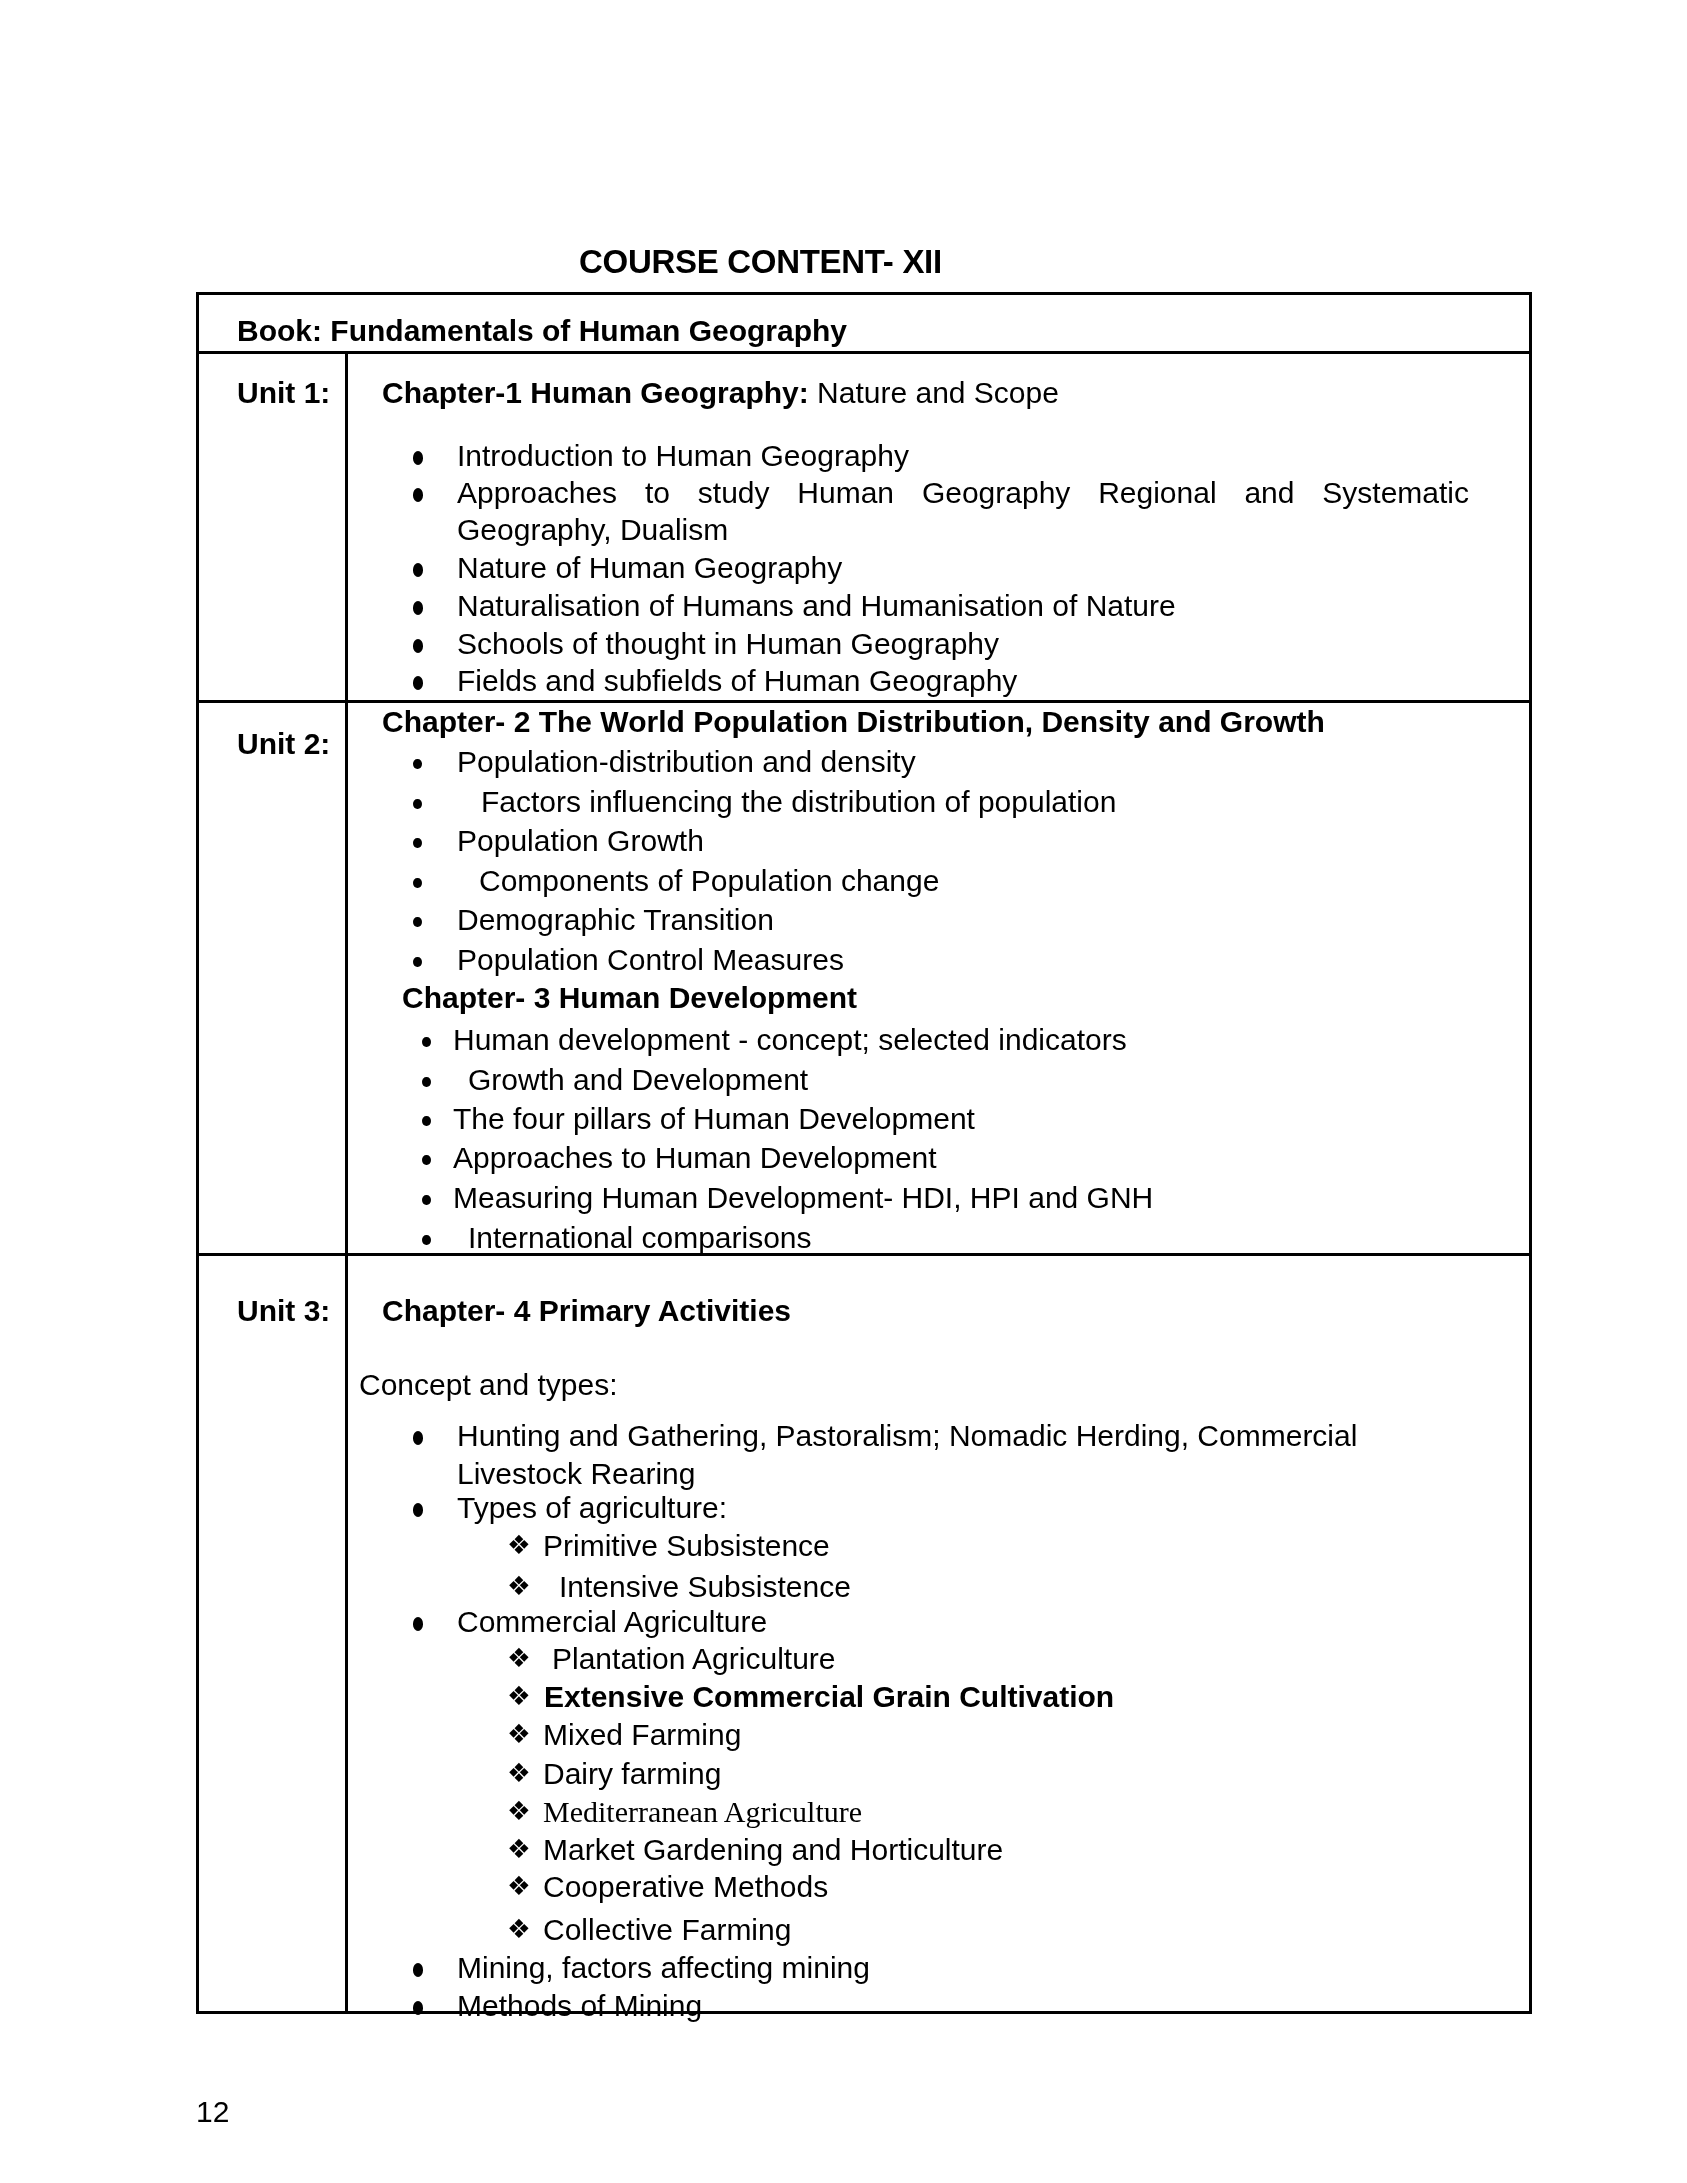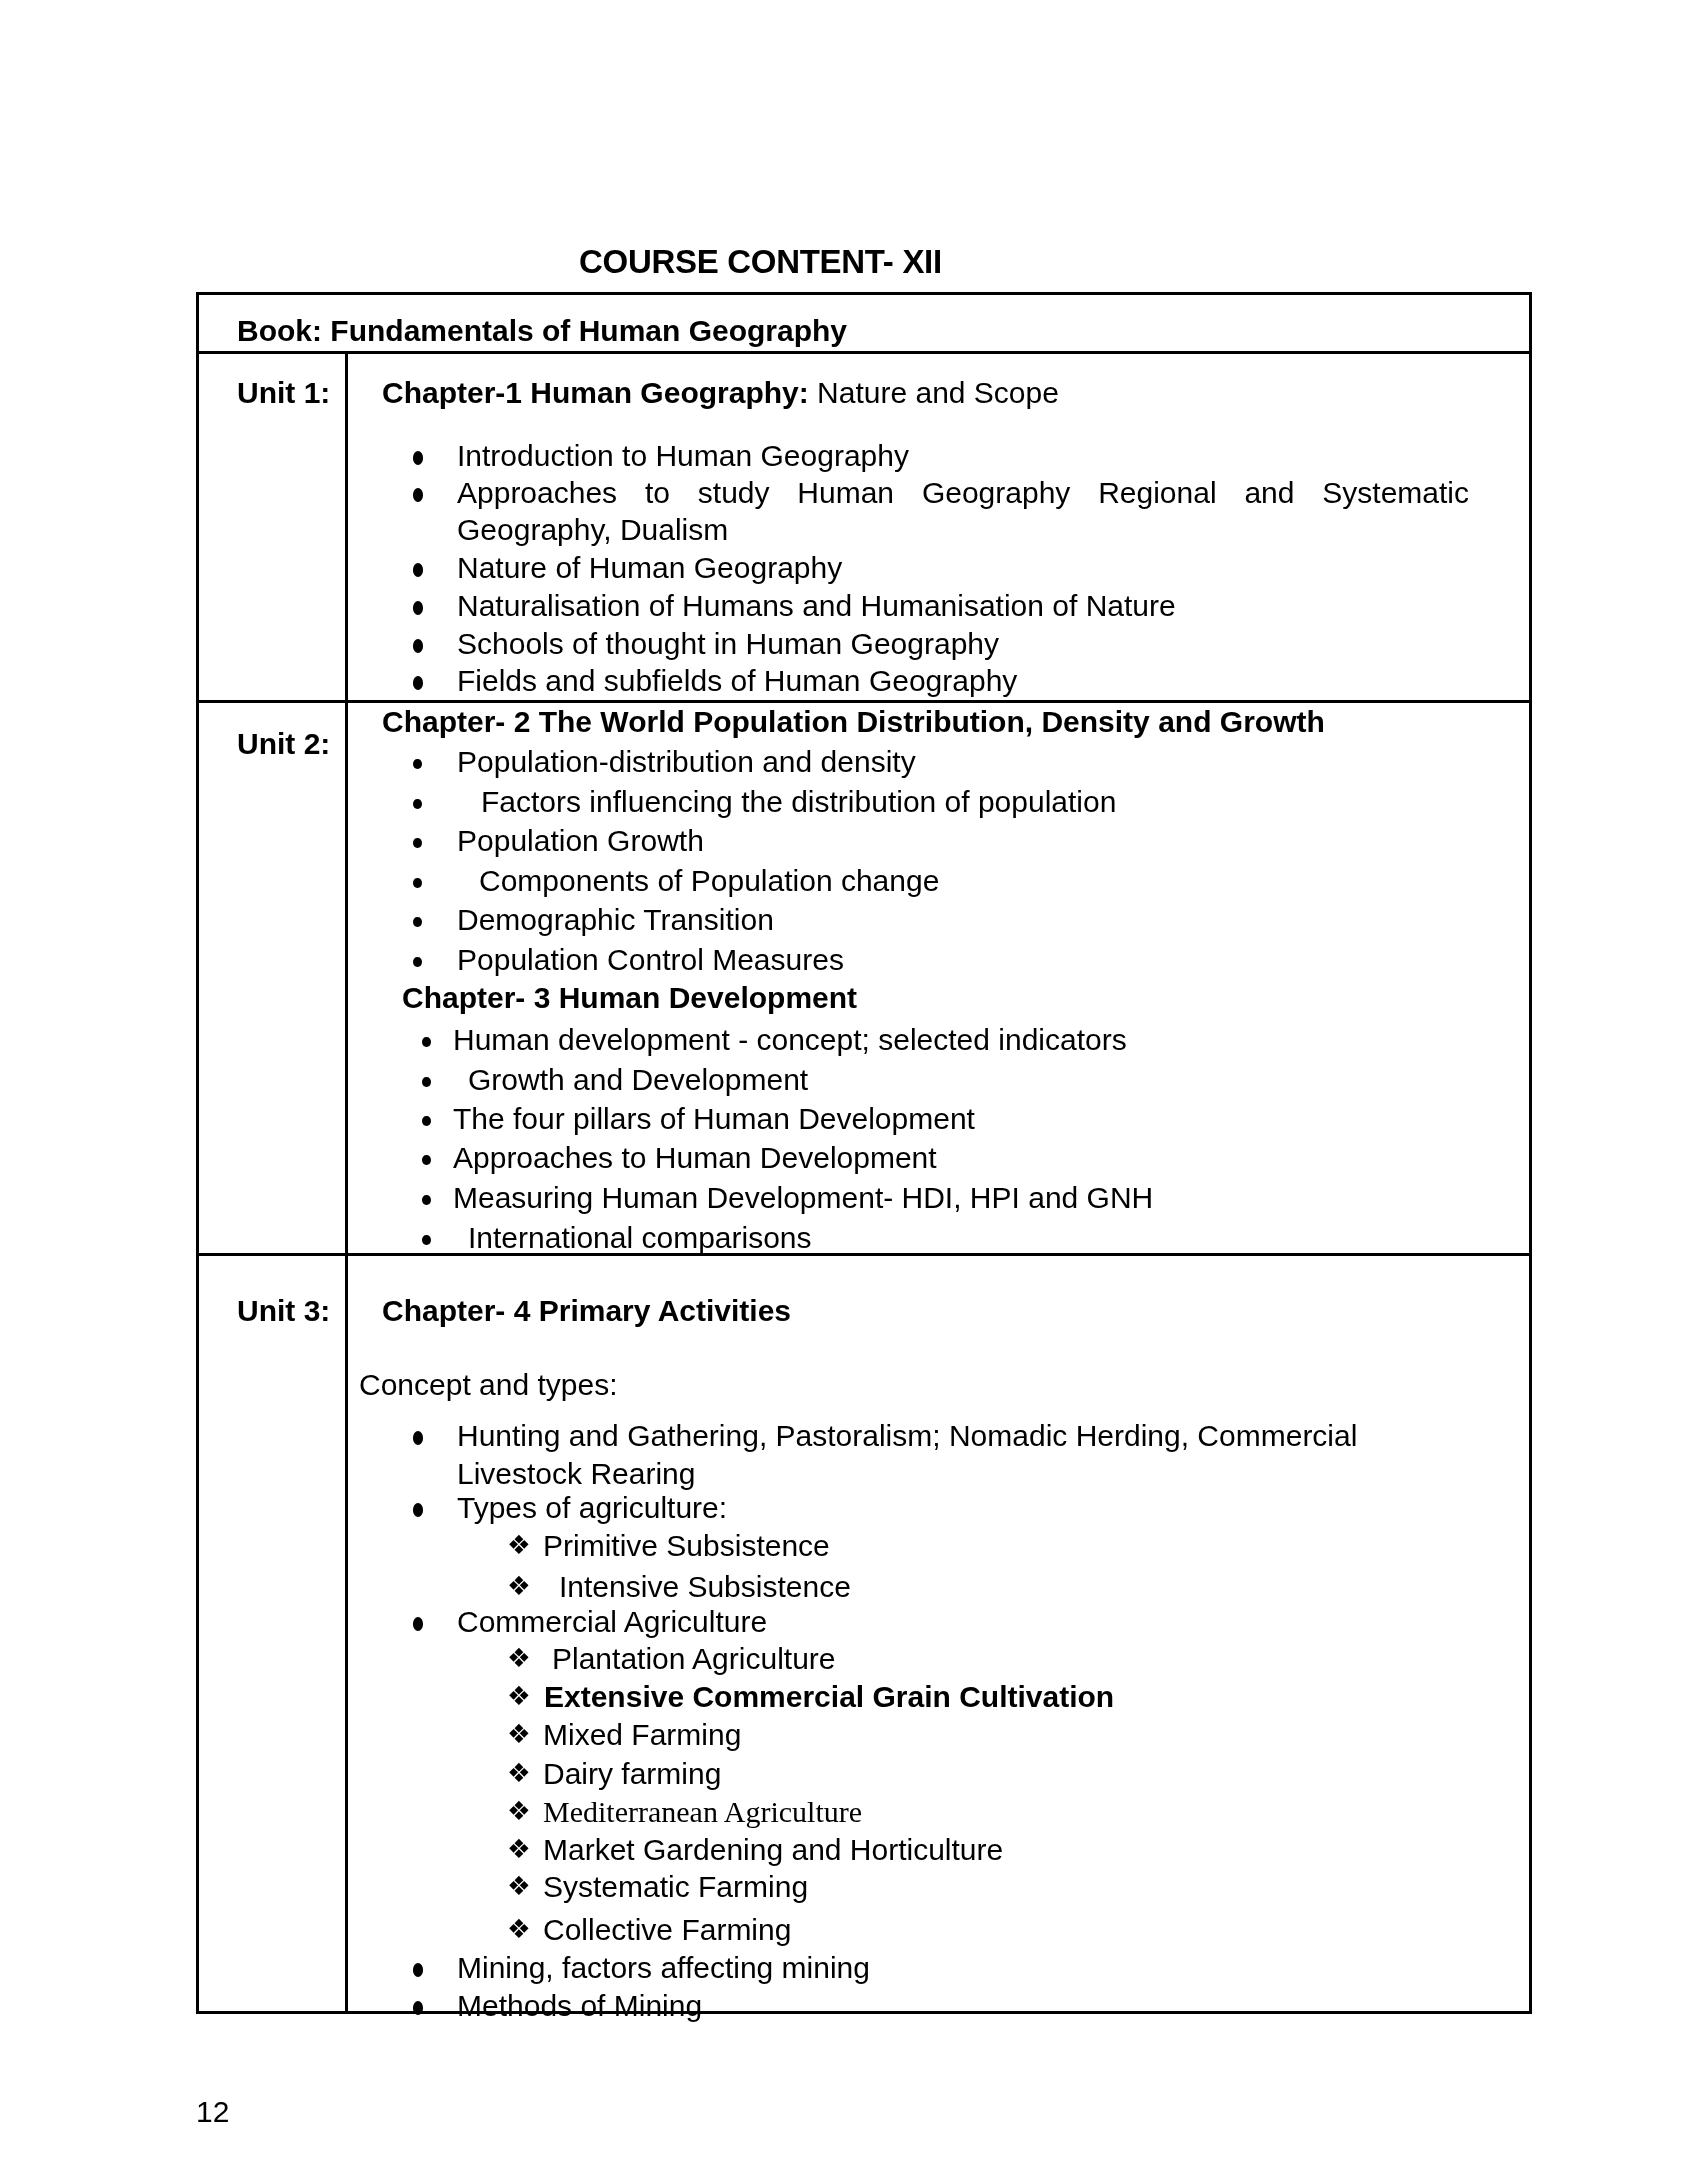--- a/index.html
+++ b/index.html
@@ -205,21 +205,21 @@
 <div class="diamond" style="left:507px; top:1755px;">❖</div>
 <div class="txt" style="left:543px; top:1755px;">Dairy farming</div>
 
 <div class="diamond" style="left:507px; top:1793px;">❖</div>
 <div class="txt" style="left:543px; top:1793px;font-family:Liberation Serif, serif;">Mediterranean Agriculture</div>
 
 <div class="diamond" style="left:507px; top:1831px;">❖</div>
 <div class="txt" style="left:543px; top:1831px;">Market Gardening and Horticulture</div>
 
 <div class="diamond" style="left:507px; top:1868px;">❖</div>
-<div class="txt" style="left:543px; top:1868px;">Systematic Farming</div>
+<div class="txt" style="left:543px; top:1868px;">Cooperative Methods</div>
 
 <div class="diamond" style="left:507px; top:1911px;">❖</div>
 <div class="txt" style="left:543px; top:1911px;">Collective Farming</div>
 
 <div class="bullet" style="left:413px; top:1949px;"><span class="dot"></span></div>
 <div class="txt" style="left:457px; top:1949px;">Mining, factors affecting mining</div>
 
 <div class="bullet" style="left:413px; top:1987px;"><span class="dot"></span></div>
 <div class="txt" style="left:457px; top:1987px;">Methods of Mining</div>
 

